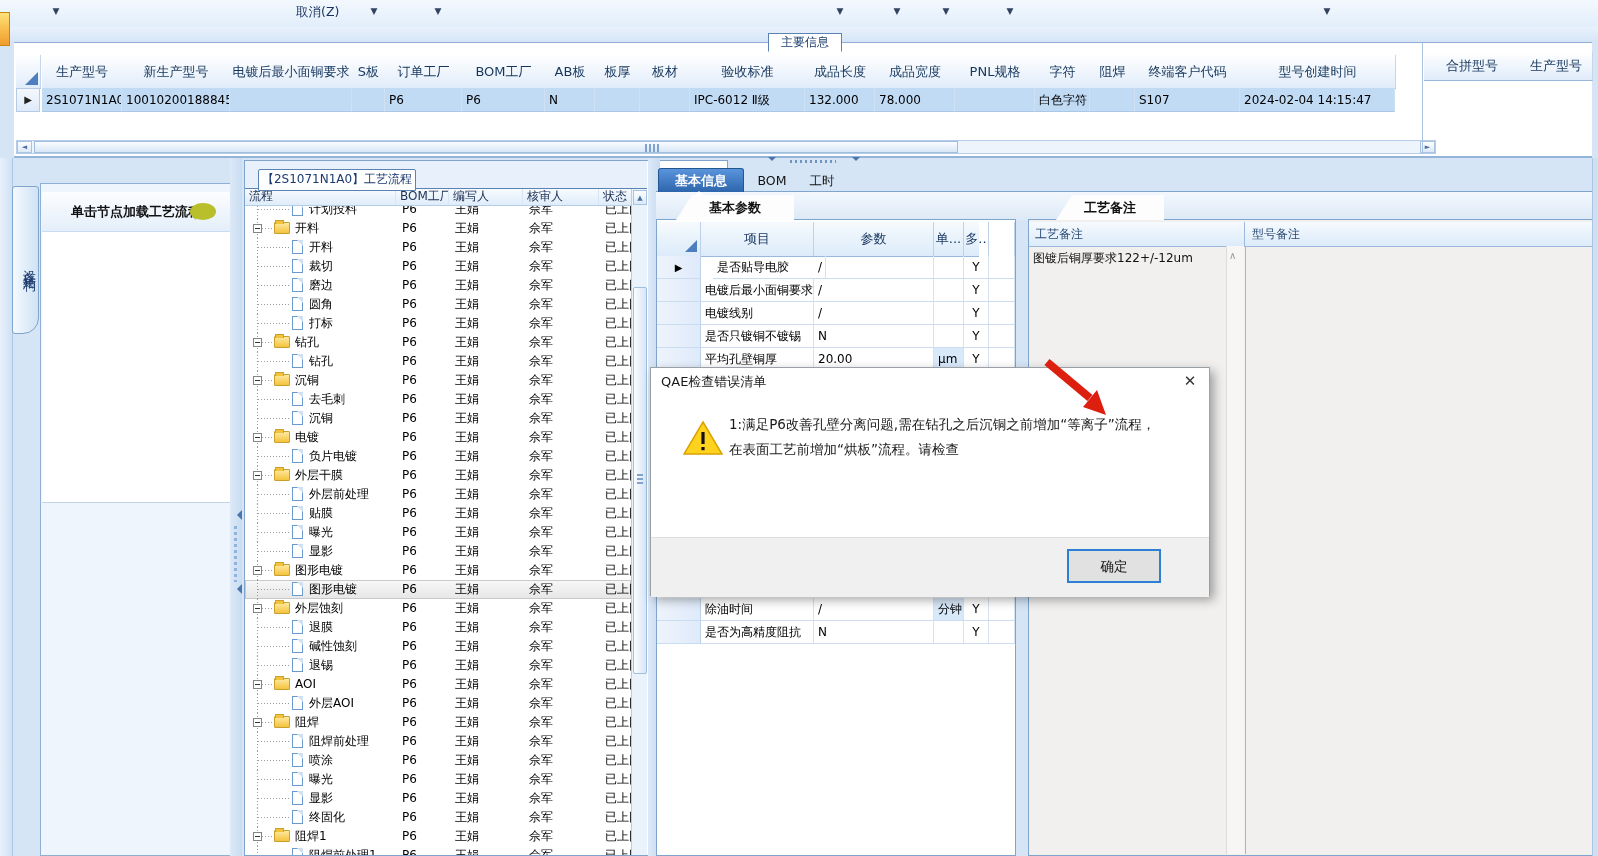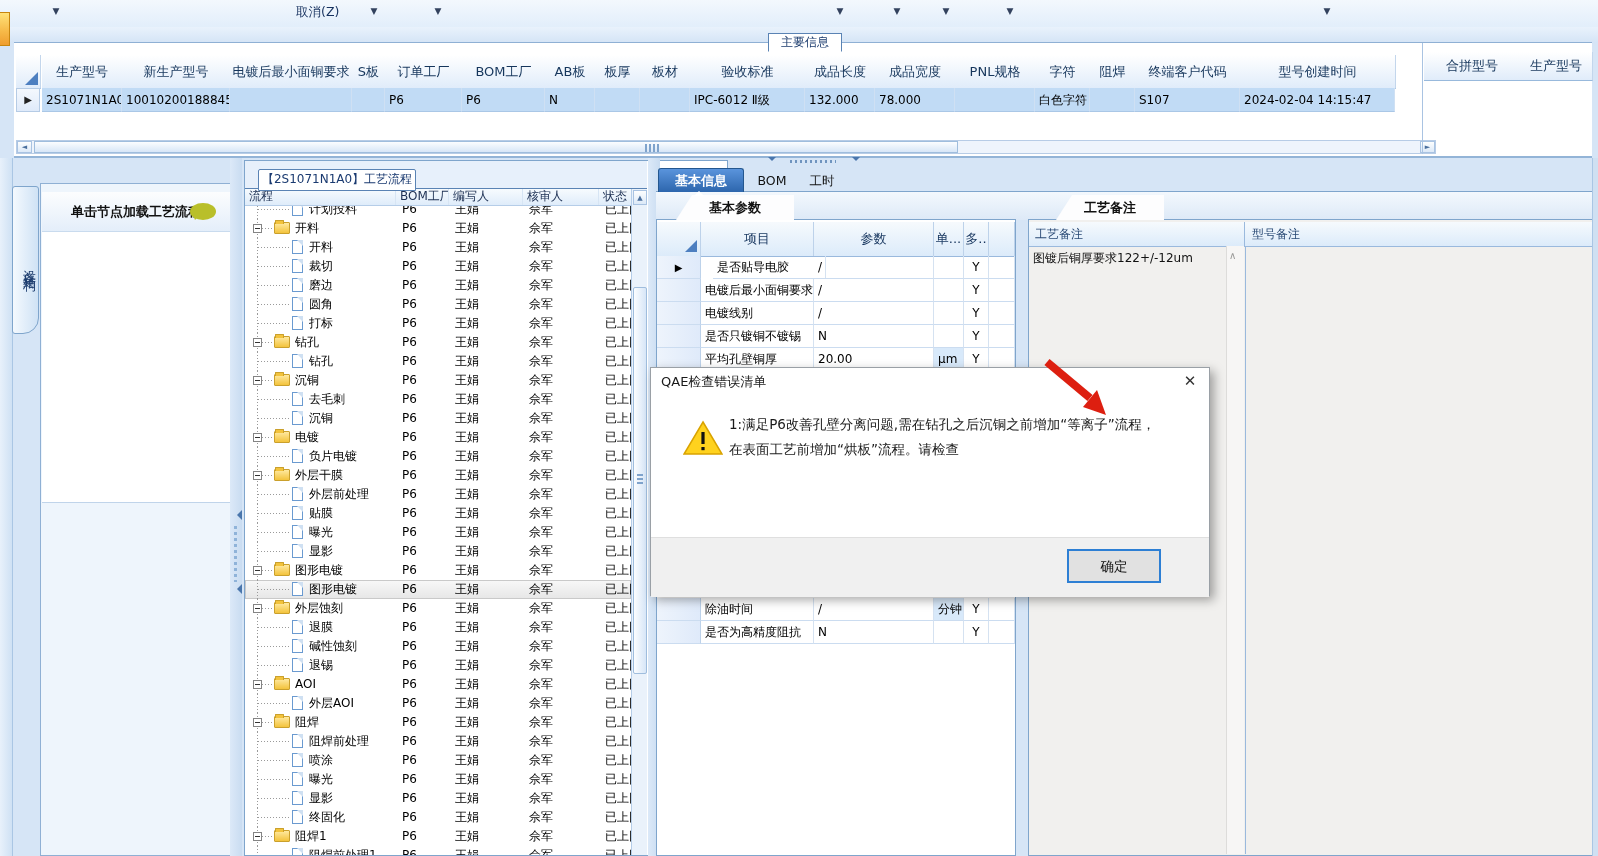--- a/index.html
+++ b/index.html
@@ -82,21 +82,21 @@
     color:#fff;font-weight:bold;font-size:13px;text-align:center;line-height:23px;box-sizing:border-box;z-index:4;}
   .rtab-notch{left:694px;top:186px;width:0;height:0;border:5px solid transparent;border-bottom-color:#fff;z-index:5;}
   .rtab{top:170px;height:22px;font-size:12.5px;color:#111;text-align:center;line-height:22px;}
   .rtab-line{left:656px;top:191px;width:942px;height:1px;background:#7fa5cc;}
   .subband{left:656px;top:192px;width:942px;height:28px;background:linear-gradient(#f3f8fd,#dde9f7);}
   .ntab{height:25px;background:#fdfdfe;clip-path:polygon(16px 0,100% 0,100% 100%,0 100%);
     filter:drop-shadow(0 0 1px #7fa5cc);font-weight:bold;font-size:13px;color:#111;text-align:center;line-height:25px;z-index:3;}
   .subline{top:219px;height:1px;background:#7fa5cc;}
   
   .parampanel{left:656px;top:220px;width:360px;height:636px;background:#fff;border:1px solid #7fa5cc;border-top:none;box-sizing:border-box;overflow:hidden;}
-  .p-head{left:0;top:2px;width:358px;height:34px;background:linear-gradient(#f6fafd,#dcebfa);border-bottom:1px solid #9ab9dd;}
+  .p-head{left:0;top:2px;width:306px;height:34px;background:linear-gradient(#f6fafd,#dcebfa);border-bottom:1px solid #9ab9dd;padding-left:16px;}
   .p-hcell{position:absolute;top:0;height:34px;border-right:1px solid #bdd2ea;box-sizing:border-box;
     font-size:13px;color:#17365f;text-align:center;line-height:34px;overflow:hidden;white-space:nowrap;}
   .p-hsel .tri{position:absolute;right:3px;bottom:4px;width:0;height:0;border-left:12px solid transparent;border-bottom:12px solid #4d7fc0;}
   .prow{position:absolute;width:358px;height:23px;}
   .p-cell{position:absolute;top:0;height:23px;line-height:23px;font-size:12px;border-right:1px solid #d5e2f1;border-bottom:1px solid #cbdcf0;
     box-sizing:border-box;padding-left:4px;overflow:hidden;white-space:nowrap;}
   .p-sel{background:linear-gradient(90deg,#eef4fc,#dfeafa);border-right:1px solid #bdd2ea;}
   .p-unit.tint{background:#d8e9fa;}
   .p-multi{text-align:center;padding-left:0;}
   

